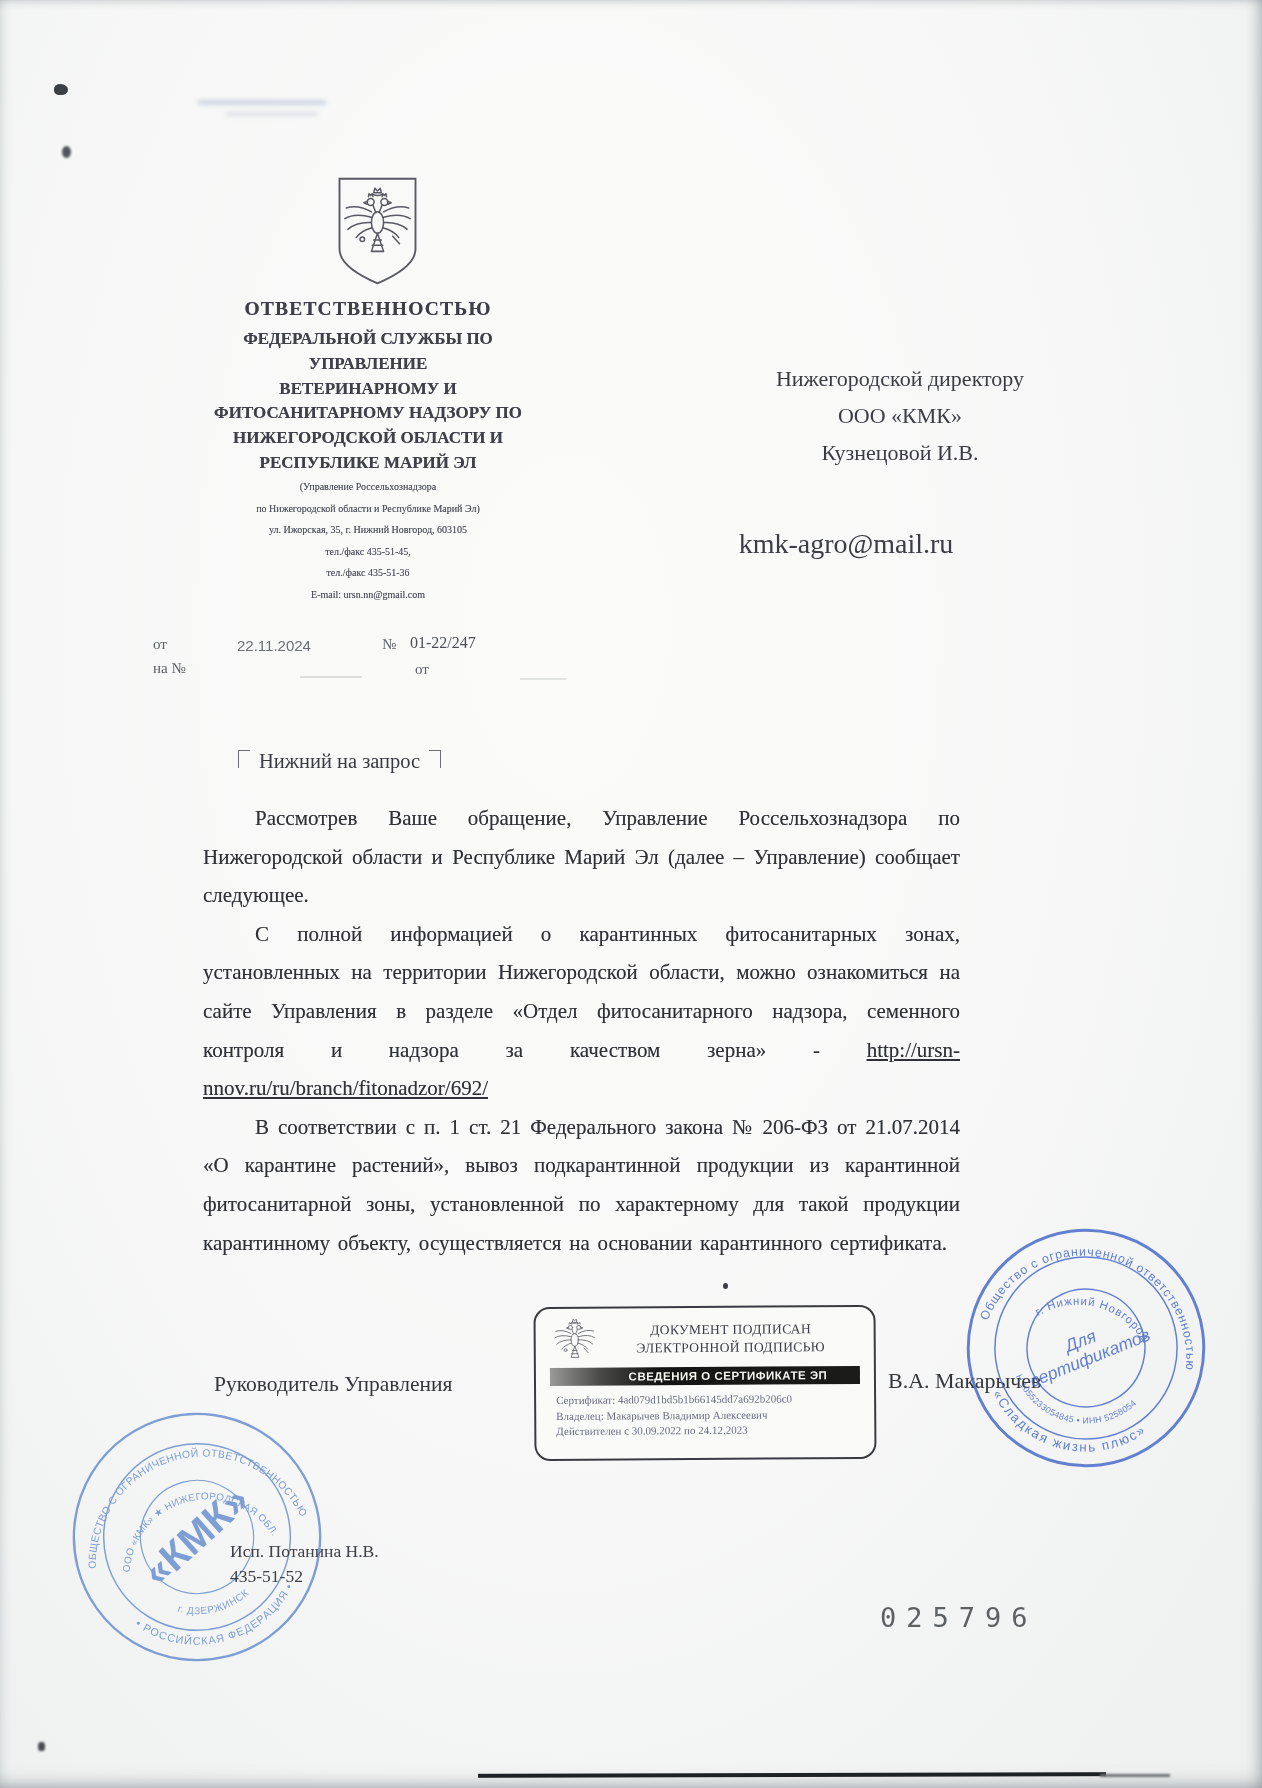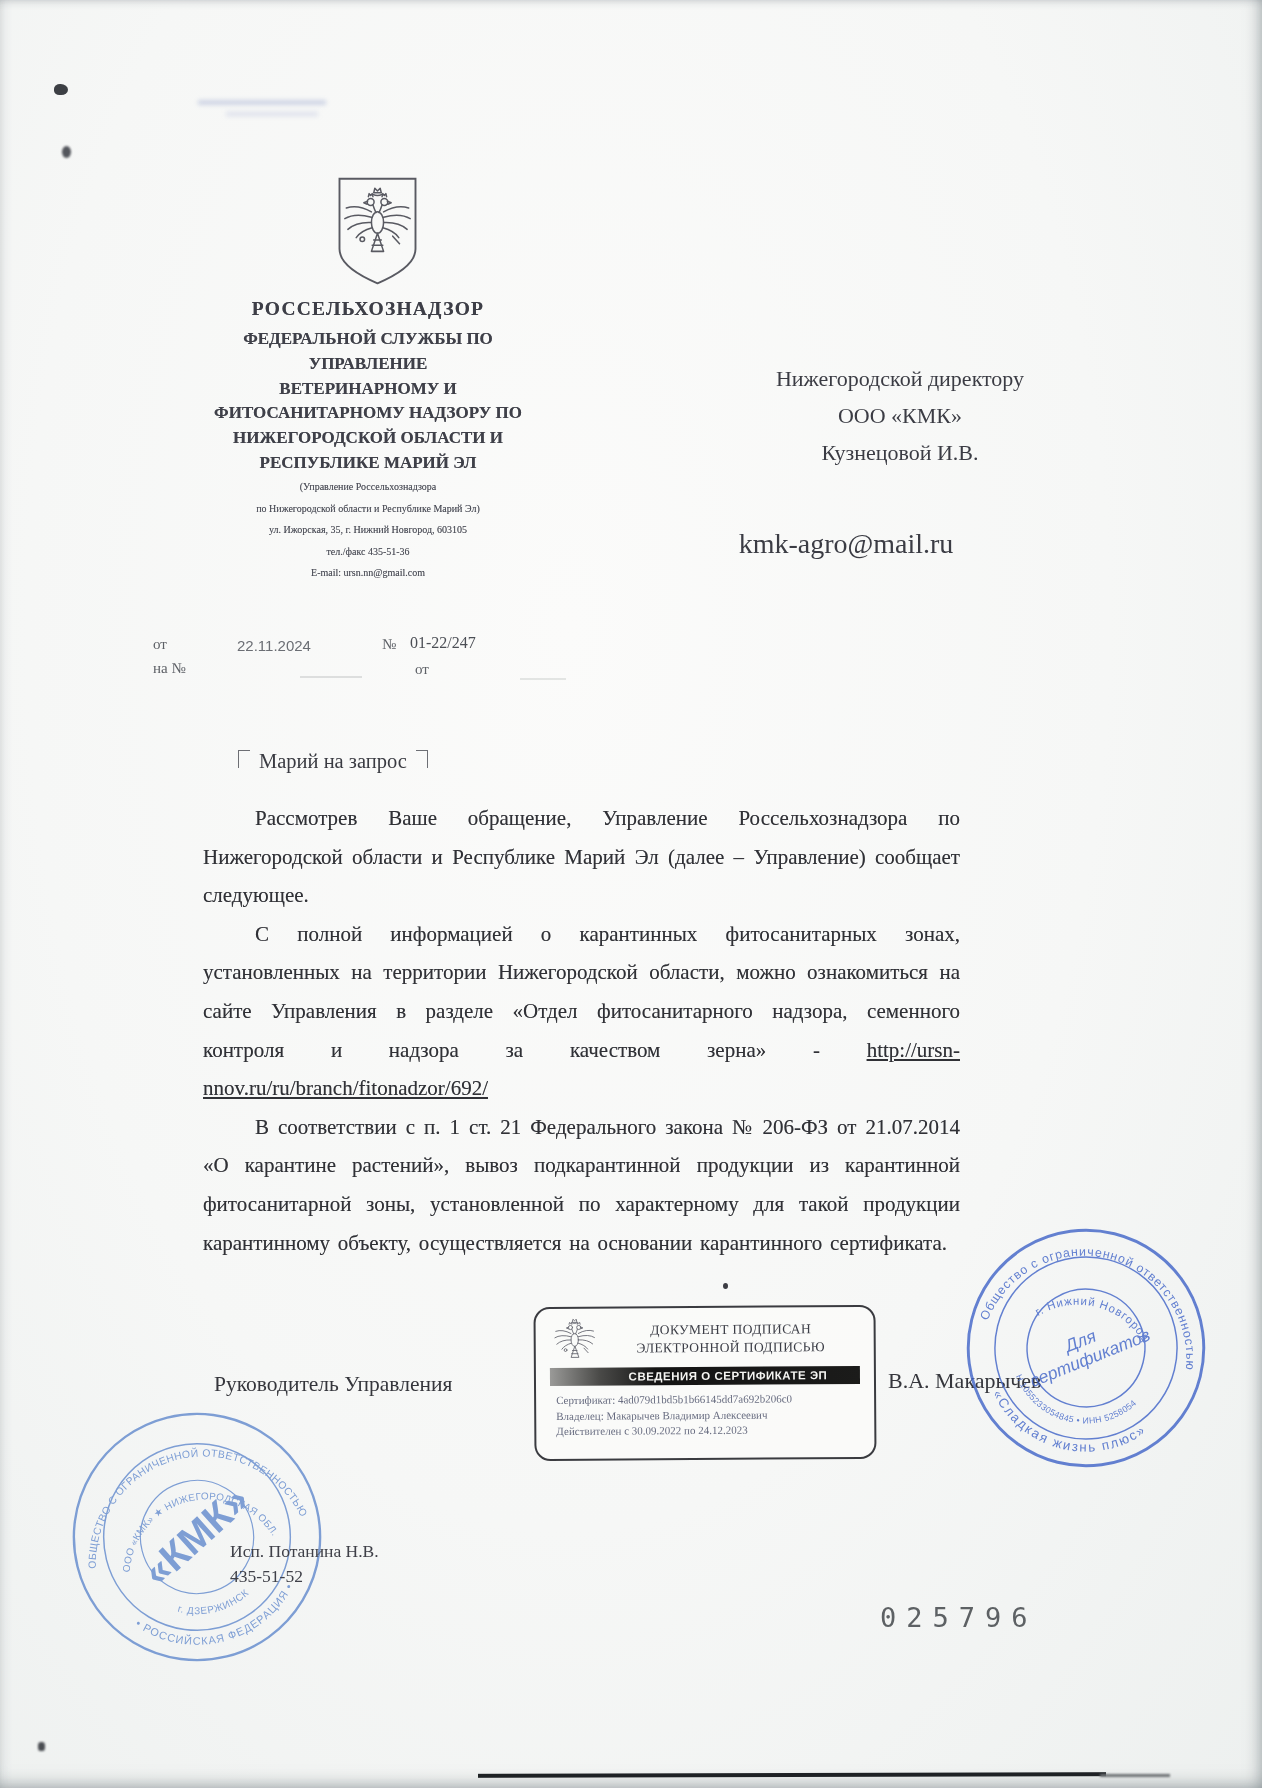--- a/index.html
+++ b/index.html
@@ -105,33 +105,34 @@
   <div class="abs art smudge1"></div>
   <div class="abs art smudge2"></div>
   <div class="abs art ghost1"></div>
   <div class="abs art ghost2"></div>
 
   <svg class="abs emblem" viewBox="0 0 100 120">
     <path d="M10 4 H90 V78 Q90 97 50 114 Q10 97 10 78 Z" fill="none" stroke="#595a62" stroke-width="2"></path>
     <use href="#dbl-eagle" x="10" y="8" width="80" height="84"></use>
   </svg>
 
-  <div class="abs lh-col agency">РОССЕЛЬХОЗНАДЗОР</div>
+  <div class="abs lh-col agency">ОТВЕТСТВЕННОСТЬЮ</div>
   <div class="abs lh-col dept">
     <div>ФЕДЕРАЛЬНОЙ СЛУЖБЫ ПО</div>
     <div>УПРАВЛЕНИЕ</div>
     <div>ВЕТЕРИНАРНОМУ И</div>
     <div>ФИТОСАНИТАРНОМУ НАДЗОРУ ПО</div>
     <div>НИЖЕГОРОДСКОЙ ОБЛАСТИ И</div>
     <div>РЕСПУБЛИКЕ МАРИЙ ЭЛ</div>
   </div>
   <div class="abs lh-col info">
     <div>(Управление Россельхознадзора</div>
     <div>по Нижегородской области и Республике Марий Эл)</div>
     <div>ул. Ижорская, 35, г. Нижний Новгород, 603105</div>
+    <div>тел./факс 435-51-45,</div>
     <div>тел./факс 435-51-36</div>
     <div>E-mail: ursn.nn@gmail.com</div>
   </div>
 
   <div class="abs recipient">
     <div>Нижегородской директору</div>
     <div>ООО «КМК»</div>
     <div>Кузнецовой И.В.</div>
   </div>
   <div class="abs recipient-email">kmk-agro@mail.ru</div>
@@ -140,21 +141,21 @@
   <div class="abs ref-date" style="left:237px;top:637px;">22.11.2024</div>
   <div class="abs ref" style="left:382px;top:636px;">№</div>
   <div class="abs ref-num" style="left:410px;top:634px;">01-22/247</div>
   <div class="abs ref" style="left:153px;top:660px;">на №</div>
   <div class="abs ref" style="left:415px;top:661px;">от</div>
   <div class="abs faint-line" style="left:300px;top:676px;width:62px;opacity:.55;"></div>
   <div class="abs faint-line" style="left:520px;top:678px;width:46px;opacity:.45;"></div>
 
   <div class="abs subject">
     <span class="corner l"></span>
-    <span>Марий на запрос</span>
+    <span>Нижний на запрос</span>
     <span class="corner r"></span>
   </div>
 
   <div class="abs body-col">
     <p><span>Рассмотрев Ваше обращение, Управление Россельхознадзора по Нижегородской области и Республике Марий Эл (далее – Управление) сообщает следующее.</span></p>
     <p><span>С полной информацией о карантинных фитосанитарных зонах, установленных на территории Нижегородской области, можно ознакомиться на сайте Управления в разделе «Отдел фитосанитарного надзора, семенного контроля и надзора за качеством зерна» - </span><a class="body-link" href="#">http://ursn-nnov.ru/ru/branch/fitonadzor/692/</a></p>
     <p><span>В соответствии с п. 1 ст. 21 Федерального закона № 206-ФЗ от 21.07.2014 «О карантине растений», вывоз подкарантинной продукции из карантинной фитосанитарной зоны, установленной по характерному для такой продукции карантинному объекту, осуществляется на основании карантинного сертификата.</span></p>
   </div>
   <div class="abs art dot1"></div>
 

